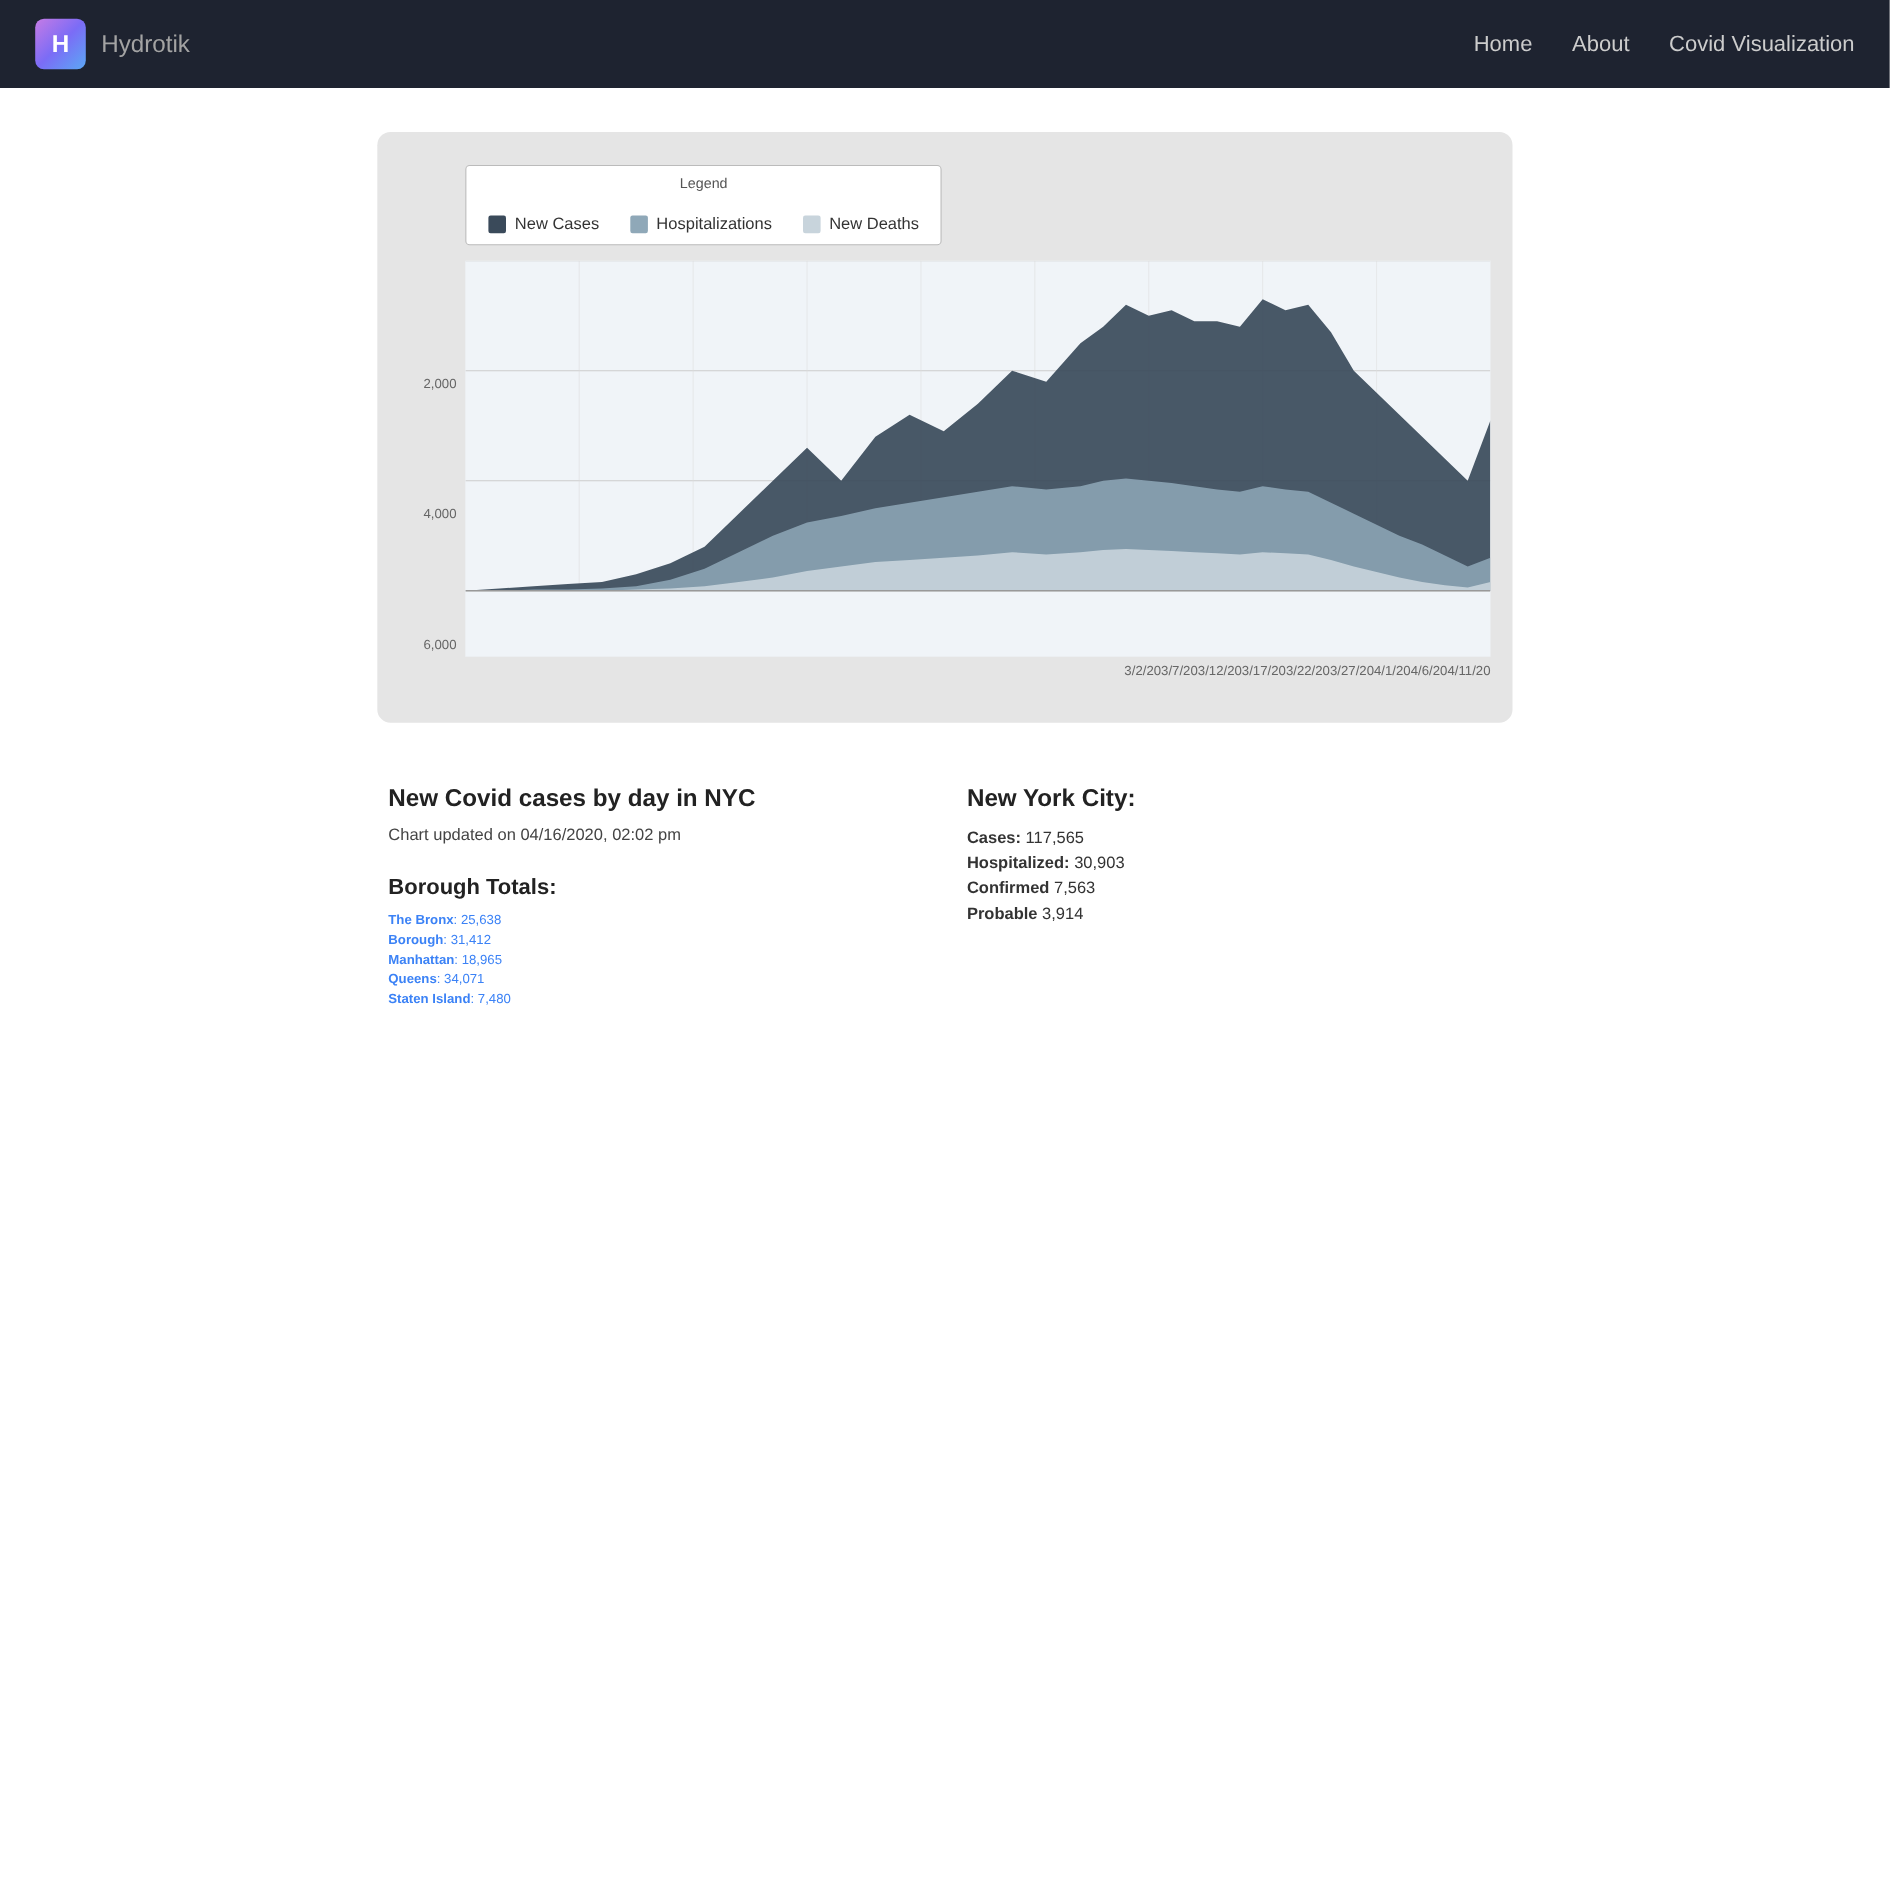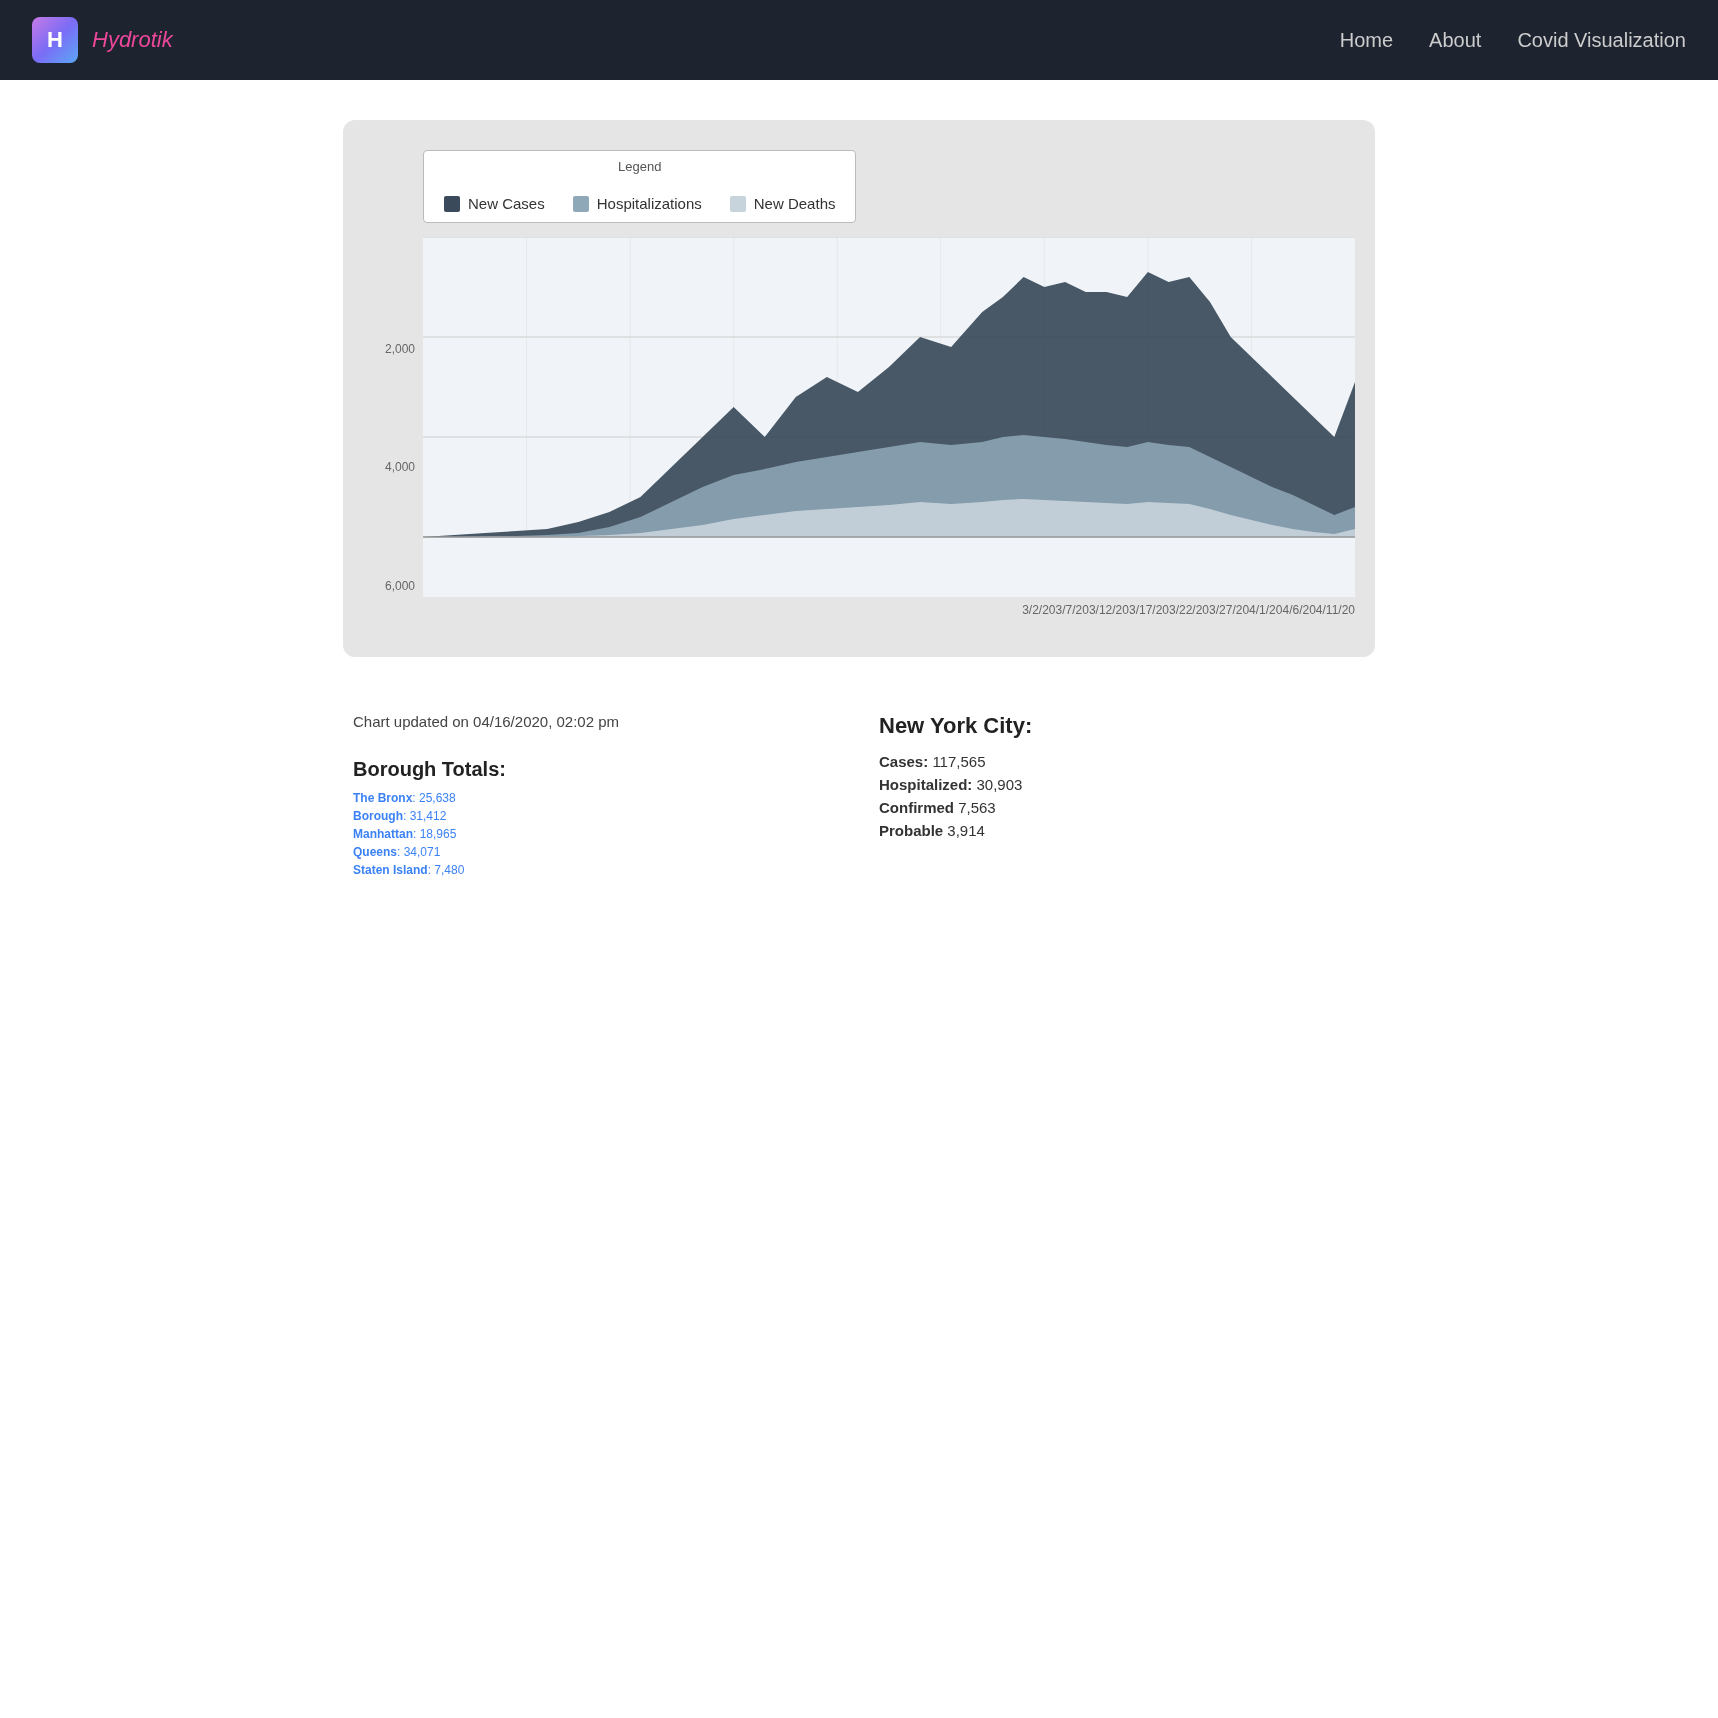--- a/index.html
+++ b/index.html
@@ -19,21 +19,21 @@
       gap: 14px;
       flex: 1;
     }
     .logo-icon {
       width: 46px; height: 46px;
       border-radius: 8px;
       background: linear-gradient(135deg, #c67be5 0%, #7b6cf6 50%, #5ba8f5 100%);
       display: flex; align-items: center; justify-content: center;
       font-size: 22px; font-weight: 700; color: #fff;
     }
-    .logo-text { color: #ec4899; font-size: 22px; font-weight: 500; font-style: italic; }
+    .logo-text { color: #a3a3a3; font-size: 22px; font-weight: 500; }
     .nav-links { display: flex; gap: 36px; }
     .nav-link { color: #ccc; font-size: 20px; text-decoration: none; cursor: pointer; text-align: right; }
 
     
     main { max-width: 1080px; margin: 0 auto; padding: 40px 24px 60px; }
 
     
     .chart-card {
       background: #e5e5e5;
       border-radius: 12px;
@@ -316,20 +316,21 @@
         <span class="x-label">4/1/20</span>
         <span class="x-label">4/6/20</span>
         <span class="x-label">4/11/20</span>
       </div>
     </div>
   </div>
 
   <div class="info-section">
 
     <div class="info-left">
+      <div class="section-title">New Covid cases by day in NYC</div>
       <div class="update-text">Chart updated on 04/16/2020, 02:02 pm</div>
       <div class="borough-title">Borough Totals:</div>
       <div>
         <div class="borough-item">
           <strong>The Bronx</strong>: <span>25,638</span>
         </div>
         <div class="borough-item">
           <strong>Borough</strong>: <span>31,412</span>
         </div>
         <div class="borough-item">

